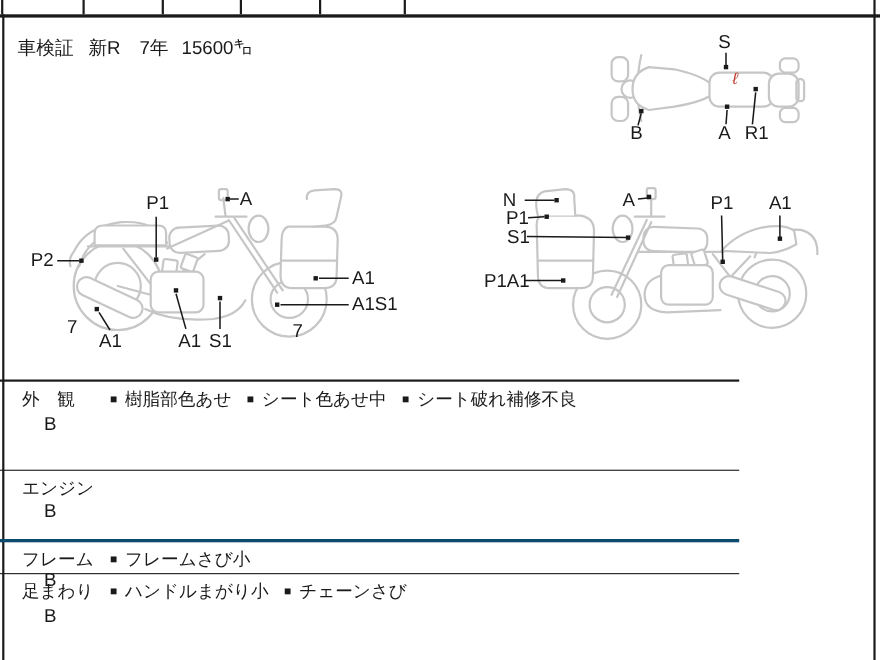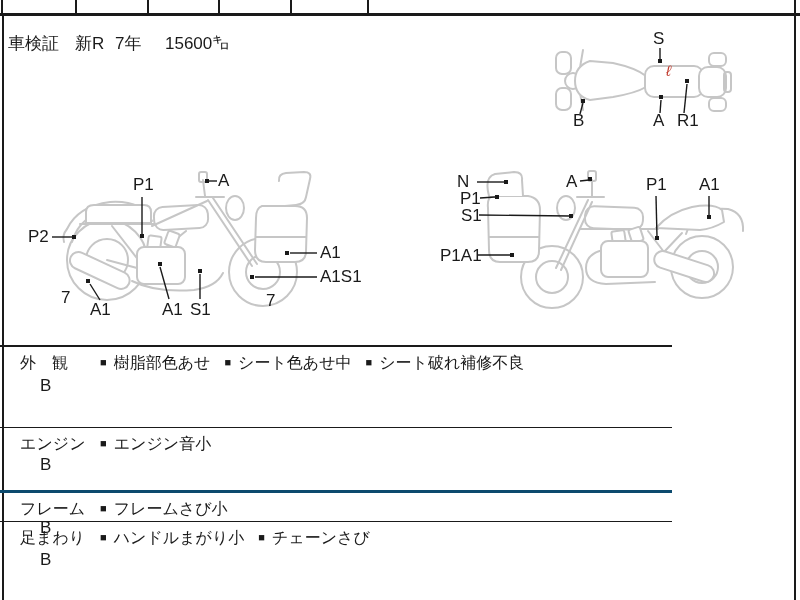--- a/index.html
+++ b/index.html
@@ -4,21 +4,21 @@
 <style>
   html,body{margin:0;padding:0;background:#fff;}
   .sheet{
     position:relative;width:800px;height:600px;background:#fff;overflow:hidden;
     font-family:"Liberation Sans","DejaVu Sans",sans-serif;color:#1a1a1a;
   }
   
   .vline,.hline{position:absolute;background:#1a1a1a;}
   
   .shaken{position:absolute;left:8px;top:33px;font-size:17px;line-height:22px;}
-  .shaken-row{display:flex;align-items:flex-start;}
+  .shaken-row{display:flex;align-items:flex-start;text-align:center;}
   .shaken-label{width:67px;}
   .shaken-era{width:40px;}
   .shaken-years{width:50px;}
   
   .diagram{position:absolute;}
   .diagram svg{position:absolute;left:0;top:0;}
   .art path,.art rect,.art circle,.art ellipse{fill:none;stroke:#c6c6c6;stroke-width:2;stroke-linecap:round;stroke-linejoin:round;}
   .art .wfill{fill:#ffffff;}
   .leaders line{stroke:#1a1a1a;stroke-width:1.4;}
   .leaders rect{fill:#1a1a1a;stroke:none;}
@@ -210,23 +210,20 @@
     <div class="insp-items">
       <span class="item"><span class="bullet">■</span><span>樹脂部色あせ</span></span>
       <span class="item"><span class="bullet">■</span><span>シート色あせ中</span></span>
       <span class="item"><span class="bullet">■</span><span>シート破れ補修不良</span></span>
     </div>
   </div>
 
   <div class="insp-row" style="top:427px;height:50px;border-top:1px solid #1a1a1a">
     <div class="insp-cat">エンジン</div>
     <div class="insp-grade" style="top:27px">B</div>
-    <div class="insp-items">
-      <span class="item"><span class="bullet">■</span><span>エンジン音小</span></span>
-    </div>
   </div>
 
   <div class="insp-row" style="top:490px;height:44px;border-top:3px solid #0c4a6e">
     <div class="insp-cat">フレーム</div>
     <div class="insp-grade" style="top:25px">B</div>
     <div class="insp-items">
       <span class="item"><span class="bullet">■</span><span>フレームさび小</span></span>
     </div>
   </div>
 

